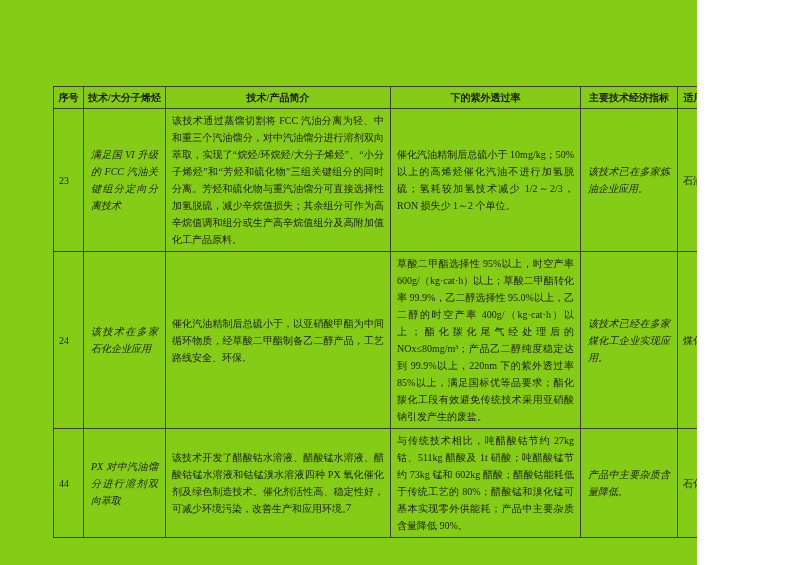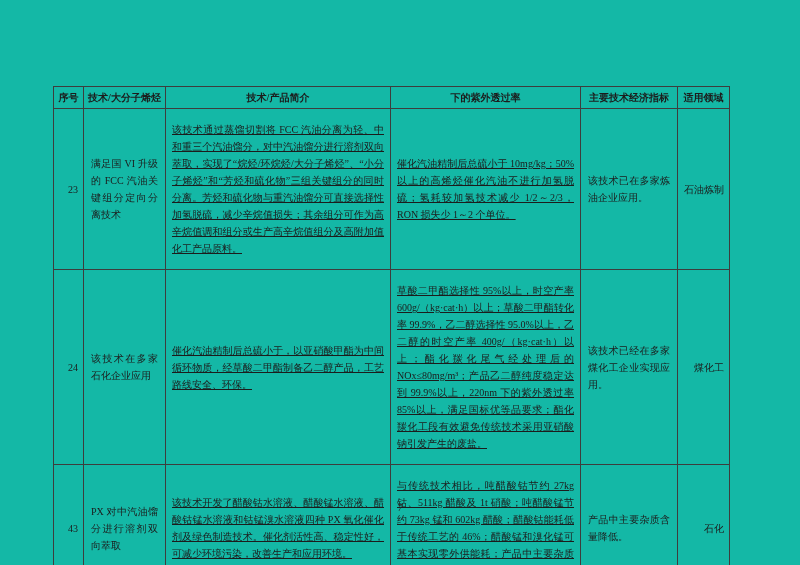--- a/index.html
+++ b/index.html
@@ -1,21 +1,21 @@
 <!DOCTYPE html>
 <html><head>
 <meta charset="utf-8">
 <style>
   * { margin: 0; padding: 0; box-sizing: border-box; }
   html, body { background: #ffffff; }
   .page {
     position: relative;
-    width: 800px;
+    width: 697px;
     height: 565px;
-    background: #14b8a6;
+    background: #84cc16;
     font-family: "Liberation Serif", "DejaVu Serif", serif;
     color: #1c1c1c;
     overflow: hidden;
   }
   table.tech-table {
     position: absolute;
     left: 53px;
     top: 86px;
     width: 676px;
     border-collapse: collapse;
@@ -37,31 +37,31 @@
     line-height: 14px;
     padding: 2px 2px;
   }
   .col-no    { width: 30px; }
   .col-name  { width: 82px; }
   .col-intro { width: 225px; }
   .col-ind   { width: 190px; }
   .col-promo { width: 97px; }
   .col-field { width: 52px; }
 
-  td.cell-no, td.cell-field { text-align: right; }
+  td.cell-no, td.cell-field { text-align: left; }
   td.cell-name, td.cell-promo {
     text-align: justify;
     text-justify: inter-ideograph;
     padding: 19px 7px;
+    font-style: italic;
   }
   td.cell-intro, td.cell-ind {
     text-align: justify;
     text-justify: inter-ideograph;
-    padding: 12px 6px;
-    text-decoration: underline;
+    padding: 3px 6px;
   }
   tr.row-23 { height: 125px; }
   tr.row-24 { height: 135px; }
   tr.row-25 { height: 105px; }
 
   .page-number {
     position: absolute;
     top: 501px;
     left: 0;
     width: 100%;
@@ -105,24 +105,24 @@
       </tr>
       <tr class="row-24">
         <td class="cell-no">24</td>
         <td class="cell-name">该技术在多家石化企业应用</td>
         <td class="cell-intro">催化汽油精制后总硫小于，以亚硝酸甲酯为中间循环物质，经草酸二甲酯制备乙二醇产品，工艺路线安全、环保。</td>
         <td class="cell-ind">草酸二甲酯选择性 95%以上，时空产率 600g/（kg·cat·h）以上；草酸二甲酯转化率 99.9%，乙二醇选择性 95.0%以上，乙二醇的时空产率 400g/（kg·cat·h）以上；酯化羰化尾气经处理后的 NOx≤80mg/m³；产品乙二醇纯度稳定达到 99.9%以上，220nm 下的紫外透过率 85%以上，满足国标优等品要求；酯化羰化工段有效避免传统技术采用亚硝酸钠引发产生的废盐。</td>
         <td class="cell-promo">该技术已经在多家煤化工企业实现应用。</td>
         <td class="cell-field">煤化工</td>
       </tr>
       <tr class="row-25">
-        <td class="cell-no">43</td>
+        <td class="cell-no">44</td>
         <td class="cell-name">PX 对中汽油馏分进行溶剂双向萃取</td>
         <td class="cell-intro">该技术开发了醋酸钴水溶液、醋酸锰水溶液、醋酸钴锰水溶液和钴锰溴水溶液四种 PX 氧化催化剂及绿色制造技术。催化剂活性高、稳定性好，可减少环境污染，改善生产和应用环境。</td>
-        <td class="cell-ind">与传统技术相比，吨醋酸钴节约 27kg 钴、511kg 醋酸及 1t 硝酸；吨醋酸锰节约 73kg 锰和 602kg 醋酸；醋酸钴能耗低于传统工艺的 46%；醋酸锰和溴化锰可基本实现零外供能耗；产品中主要杂质含量降低 90%。</td>
+        <td class="cell-ind">与传统技术相比，吨醋酸钴节约 27kg 钴、511kg 醋酸及 1t 硝酸；吨醋酸锰节约 73kg 锰和 602kg 醋酸；醋酸钴能耗低于传统工艺的 80%；醋酸锰和溴化锰可基本实现零外供能耗；产品中主要杂质含量降低 90%。</td>
         <td class="cell-promo">产品中主要杂质含量降低。</td>
         <td class="cell-field">石化</td>
       </tr>
     </tbody>
   </table>
 
   <div class="page-number">7</div>
 
 </div>
 

